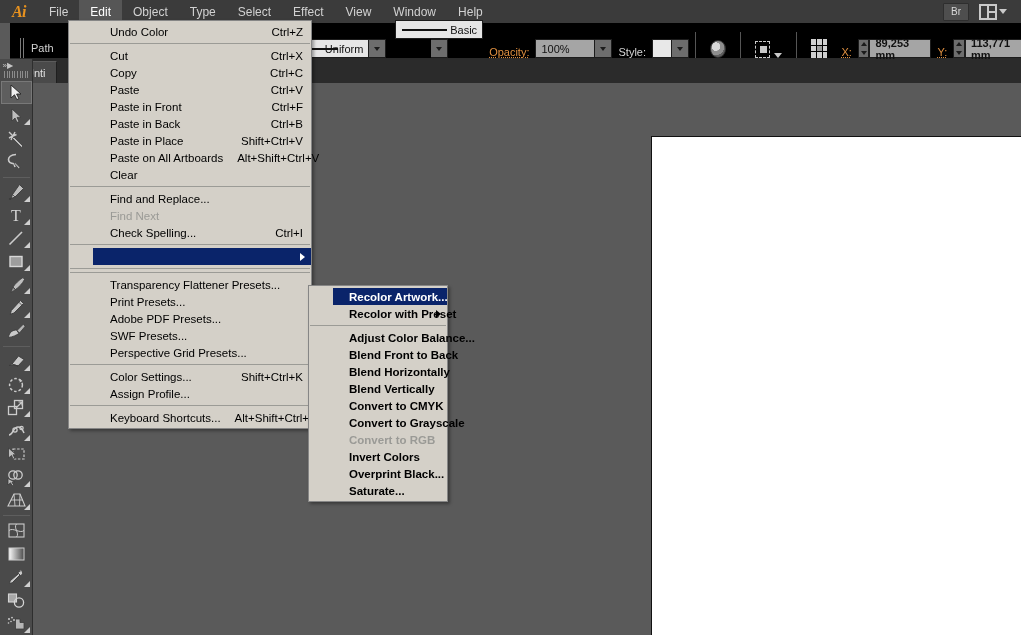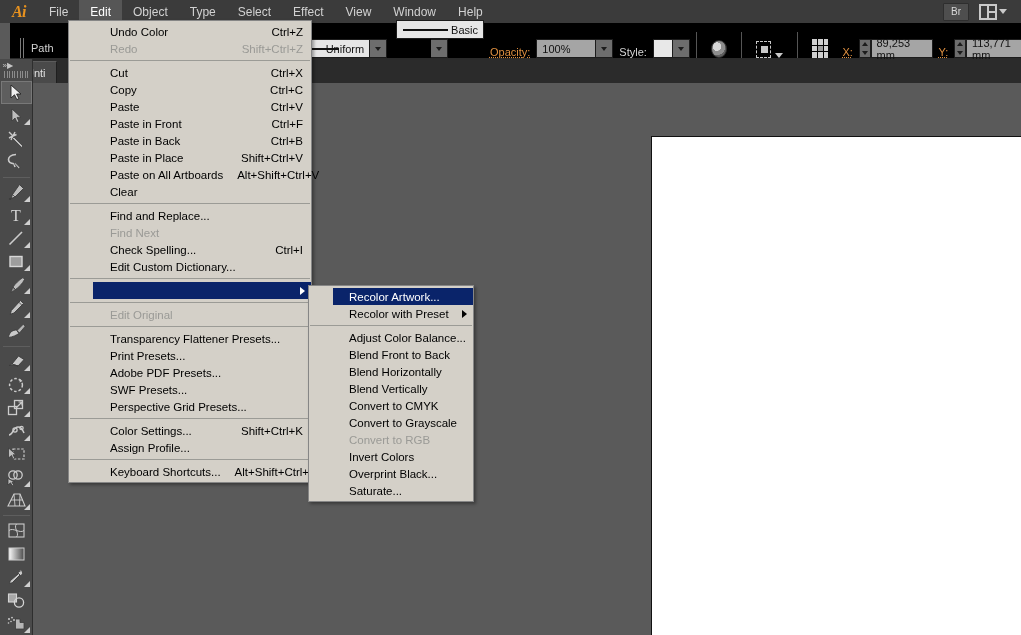--- a/index.html
+++ b/index.html
@@ -118,21 +118,21 @@
     display: flex; flex-direction: column; align-items: center;
     justify-content: space-around;
   }
   .spin .up { width: 0; height: 0; border-left: 3.5px solid transparent;
     border-right: 3.5px solid transparent; border-bottom: 4px solid #1c1c1c; }
   .spin .dn { width: 0; height: 0; border-left: 3.5px solid transparent;
     border-right: 3.5px solid transparent; border-top: 4px solid #1c1c1c; }
   .num-field {
     height: 19px; background: #a5a5a5; border: 1px solid #1c1c1c;
     display: flex; align-items: center; padding: 0 5px;
-    font-size: 11px; color: #111; min-width: 62px;
+    font-size: 11px; color: #111; min-width: 62px; font-weight: bold;
   }
 
   
   #tabbar {
     position: absolute; left: 0; top: 59px; width: 1021px; height: 24px;
     background: #2b2b2b; display: flex; align-items: flex-end;
   }
   #tab-grip {
     width: 14px; height: 24px; display: flex; align-items: center;
     justify-content: center; color: #9a9a9a; font-size: 9px;
@@ -202,24 +202,24 @@
   .mi .arw {
     position: absolute; right: 6px; top: 50%; transform: translateY(-50%);
     width: 0; height: 0; border-top: 4px solid transparent;
     border-bottom: 4px solid transparent; border-left: 5px solid #000;
   }
   .mi.hl .arw { border-left-color: #ffffff; }
   .mdiv { height: 1px; background: #9b9b96; margin: 3px 1px; }
 
   
   #sub-menu {
-    position: absolute; left: 308px; top: 285px; width: 166px;
+    position: absolute; left: 308px; top: 285px; width: 140px;
     background: #d4d0c8; border: 1px solid #868686;
     box-shadow: 2px 2px 3px rgba(0,0,0,0.35);
-    z-index: 60; padding: 2px 0;
+    z-index: 60; padding: 2px 0; font-weight: bold;
   }
   #sub-menu .mi { padding-left: 16px; }
 </style>
 </head>
 <body>
 
 <div id="app">
 
   <div id="menubar">
     <div id="ai-logo">Ai</div>
@@ -514,24 +514,20 @@
       
       
     </div>
   </div>
 
   <div id="edit-menu">
       <div class="mi">
         <span class="lbl">Undo Color</span>
         <span class="sc">Ctrl+Z</span>
       </div>
-      <div class="mi disabled">
-        <span class="lbl">Redo</span>
-        <span class="sc">Shift+Ctrl+Z</span>
-      </div>
       <div class="mdiv"></div>
       <div class="mi">
         <span class="lbl">Cut</span>
         <span class="sc">Ctrl+X</span>
       </div>
       <div class="mi">
         <span class="lbl">Copy</span>
         <span class="sc">Ctrl+C</span>
       </div>
       <div class="mi">
@@ -561,31 +557,25 @@
       <div class="mi">
         <span class="lbl">Find and Replace...</span>
       </div>
       <div class="mi disabled">
         <span class="lbl">Find Next</span>
       </div>
       <div class="mi">
         <span class="lbl">Check Spelling...</span>
         <span class="sc">Ctrl+I</span>
       </div>
-      <div class="mi">
-        <span class="lbl">Edit Custom Dictionary...</span>
-      </div>
       <div class="mdiv"></div>
       <div class="mi hl">
         <span class="arw"></span>
       </div>
       <div class="mdiv"></div>
-      <div class="mi disabled">
-        <span class="lbl">Edit Original</span>
-      </div>
       <div class="mdiv"></div>
       <div class="mi">
         <span class="lbl">Transparency Flattener Presets...</span>
       </div>
       <div class="mi">
         <span class="lbl">Print Presets...</span>
       </div>
       <div class="mi">
         <span class="lbl">Adobe PDF Presets...</span>
       </div>

